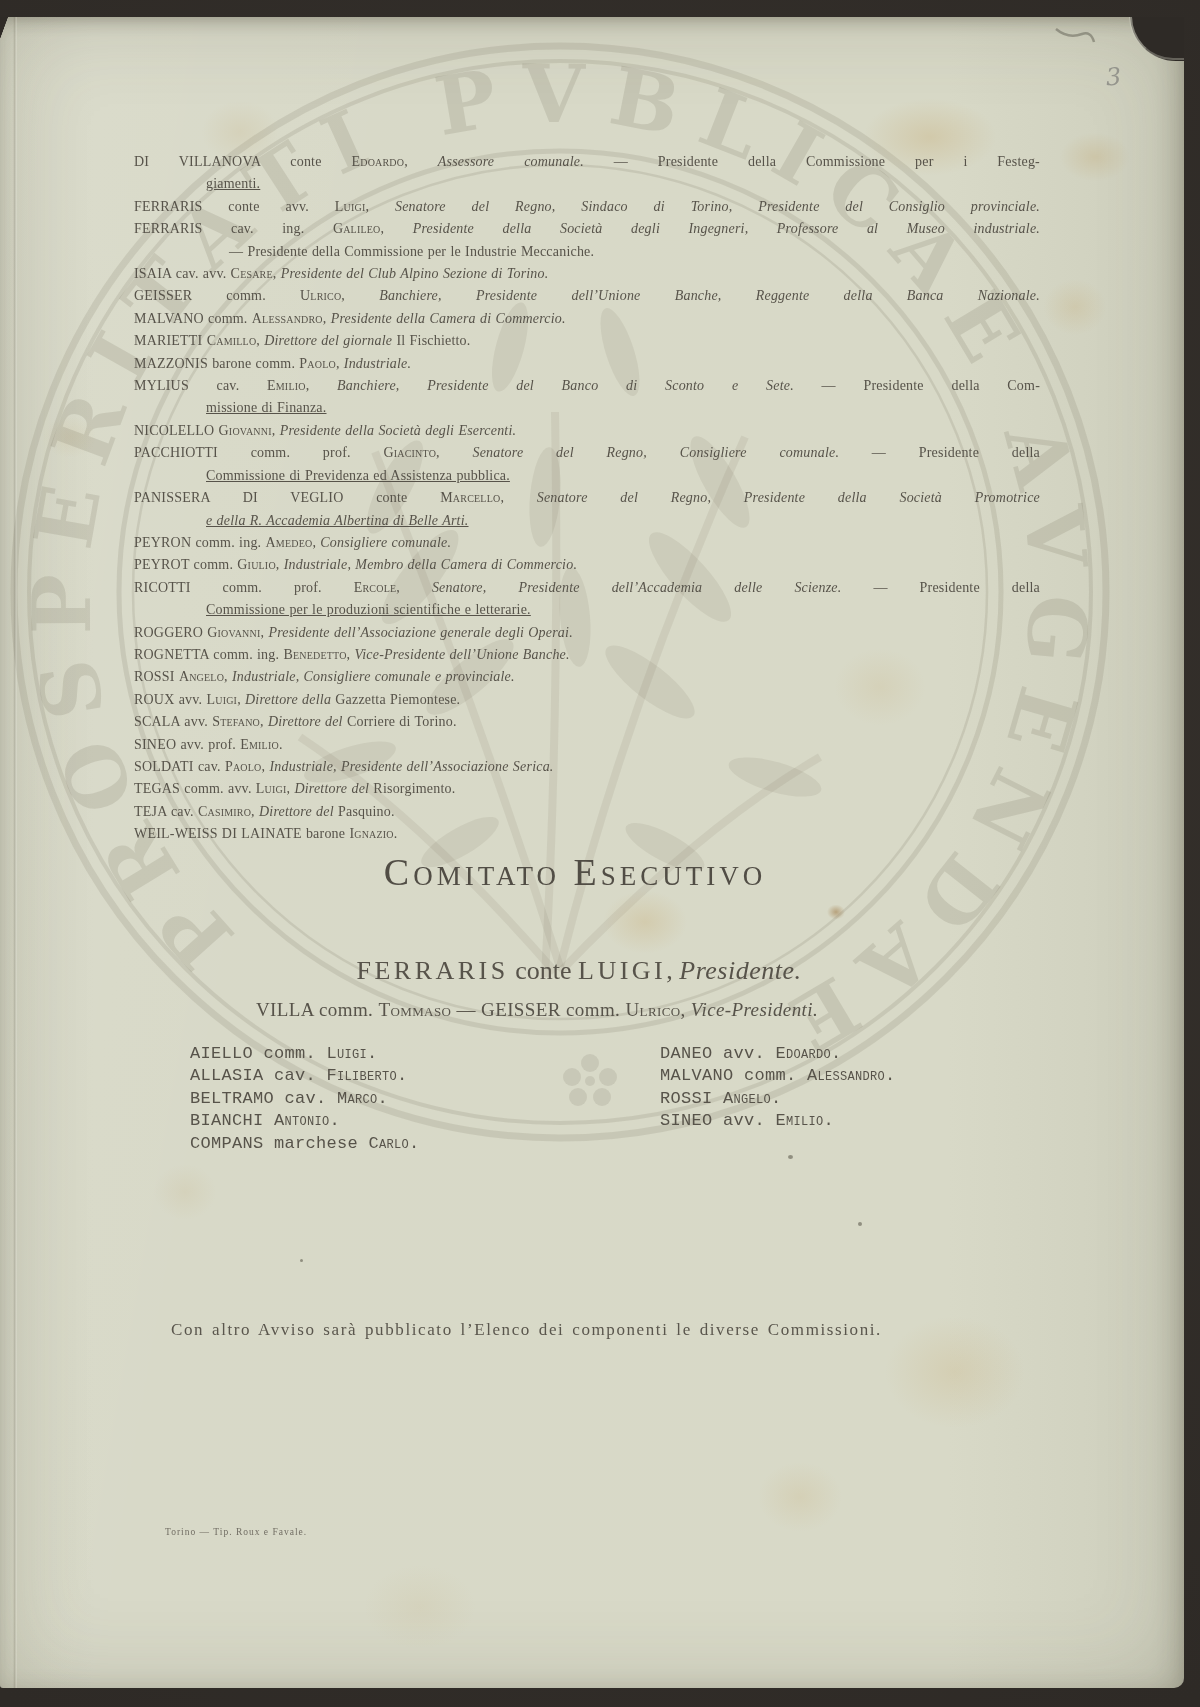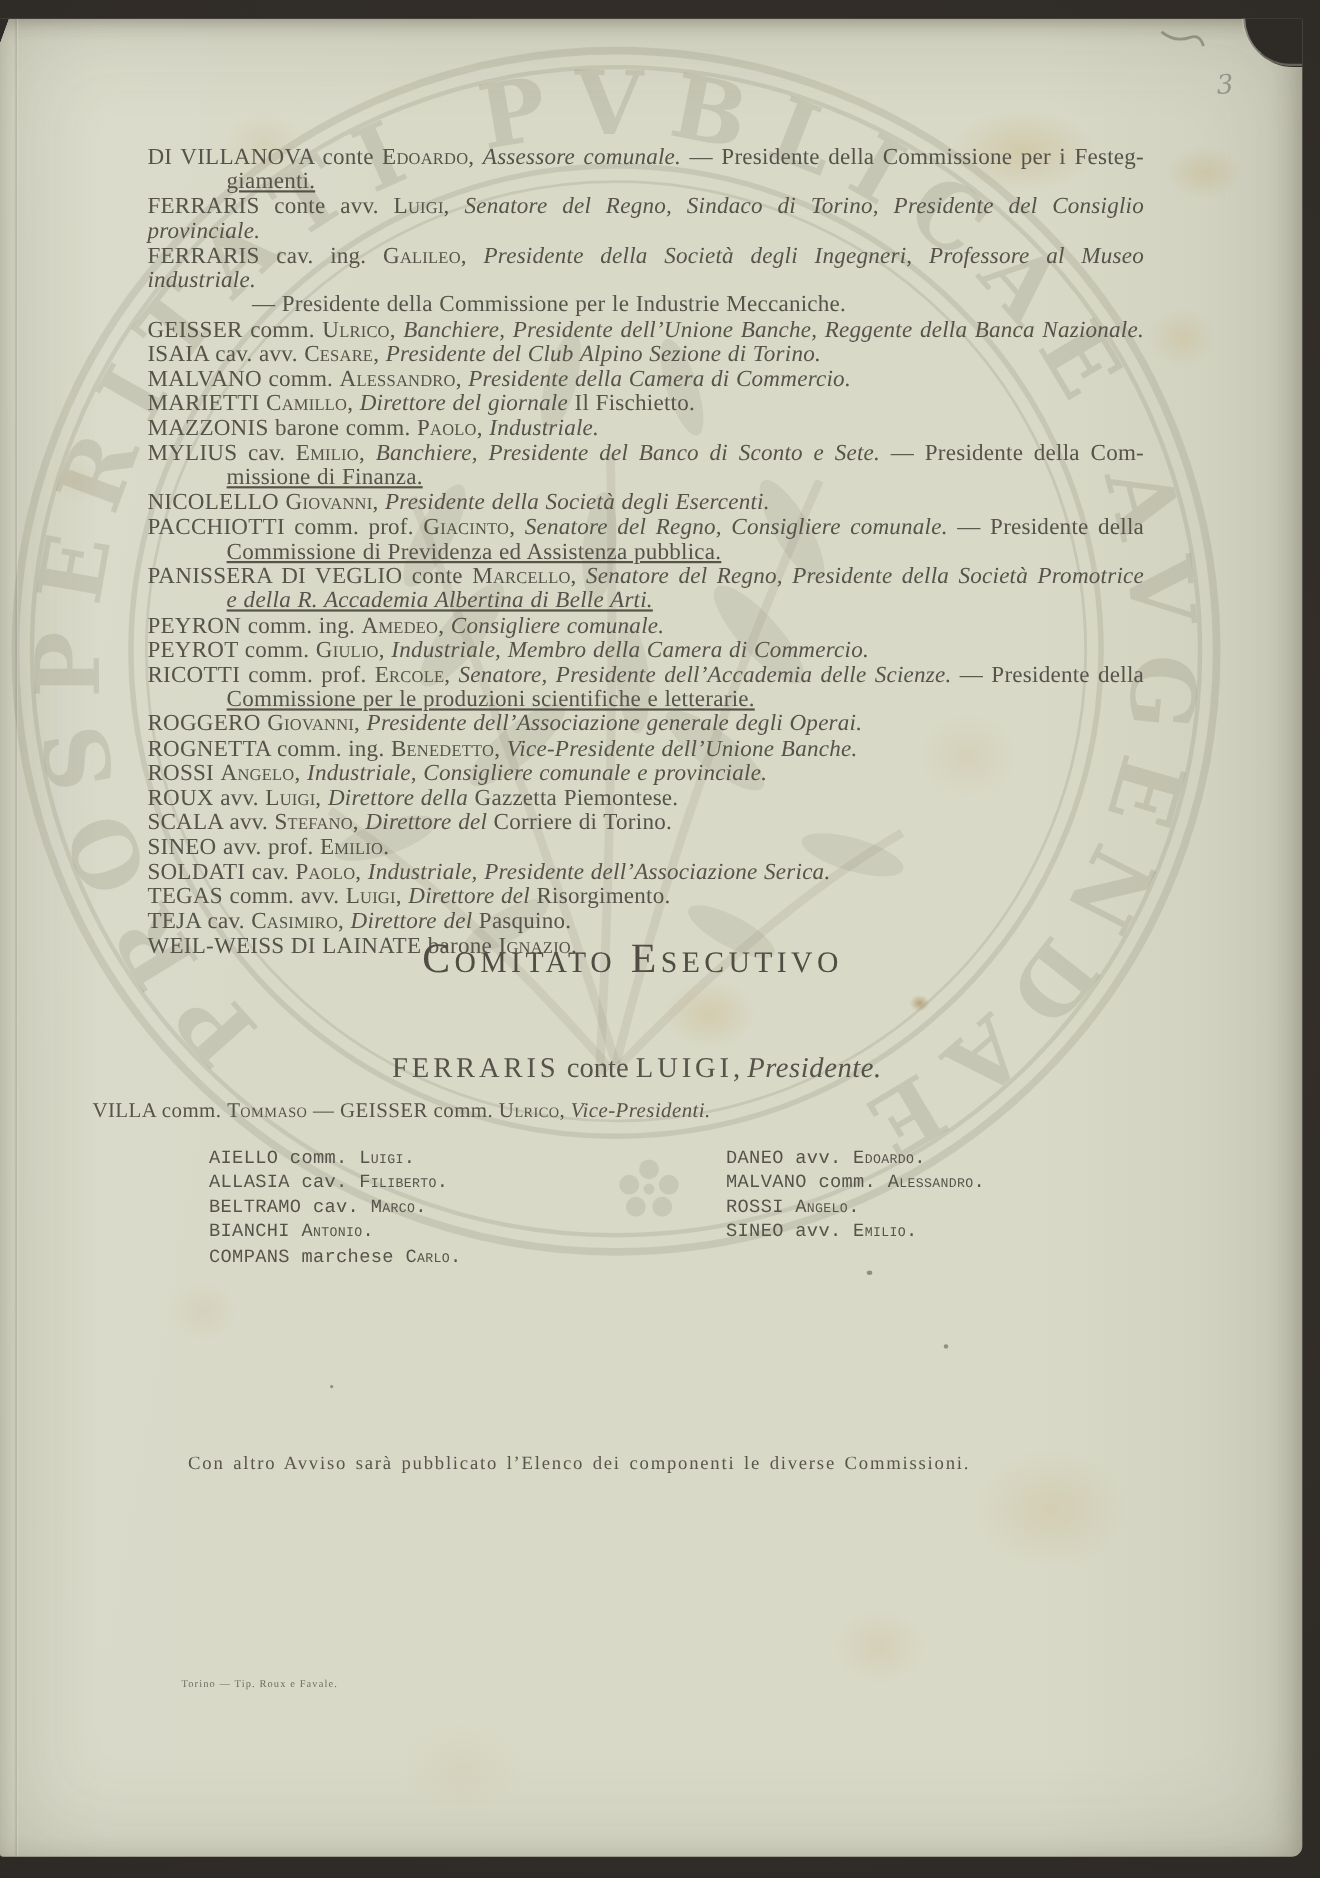--- a/index.html
+++ b/index.html
@@ -33,36 +33,36 @@
   .fold{position:absolute;left:13px;top:0;bottom:0;width:4px;pointer-events:none;
     background:linear-gradient(to right, rgba(90,84,66,0), rgba(90,84,66,.20) 45%, rgba(252,252,242,.28) 80%, rgba(90,84,66,0));}
   .corner-curl{position:absolute;top:-2px;right:-2px;width:56px;height:46px;background:#2e2a26;border-bottom-left-radius:50px;}
   .corner-curl::after{content:"";position:absolute;left:-1px;bottom:1px;width:52px;height:42px;
     border-bottom-left-radius:46px;border-left:3px solid rgba(205,205,190,.55);border-bottom:2px solid rgba(205,205,190,.35);}
   .corner-dark-left{position:absolute;left:0;top:-2px;width:12px;height:50px;
     background:linear-gradient(110deg,#2e2a26 28%,rgba(46,42,38,0) 30%);}
   svg.wm{position:absolute;left:0;top:0;pointer-events:none;}
 
   
-  .roster{position:absolute;left:134px;top:114px;width:906px;font-size:21px;line-height:22.4px;
+  .roster{position:absolute;left:134px;top:134px;width:906px;font-size:14px;line-height:22.4px;
     letter-spacing:.2px;word-spacing:.5px;}
   .ln{text-align:justify;}
   .ln.fill{text-align-last:justify;}
   .ind1{padding-left:72px;text-decoration:underline;}
   .ind2{padding-left:95px;}
   .seg-sc{font-variant:small-caps;}
   .seg-i{font-style:italic;}
   .seg-cap{letter-spacing:3.5px;margin-top:42px;}
 
   .committee-title{position:absolute;left:134px;top:832px;width:906px;line-height:46px;text-align:center;
     font-size:38px;font-variant:small-caps;letter-spacing:4px;color:#514d45;transform:translateX(-12px);}
   .president-line{position:absolute;left:134px;top:939px;width:906px;line-height:30px;text-align:center;
     font-size:26px;transform:translateX(-8px);}
   .president-line .seg-i{letter-spacing:.5px;}
-  .vice-line{position:absolute;left:134px;top:981px;width:906px;line-height:24px;text-align:left;
+  .vice-line{position:absolute;left:134px;top:981px;width:906px;line-height:24px;text-align:center;
     font-size:19px;transform:translateX(-50px);letter-spacing:.4px;}
   .columns{position:absolute;left:190px;top:1026px;width:850px;display:flex;font-size:17px;line-height:22.4px;font-family:Liberation Mono, monospace;}
   .col-left{width:470px;}
   .col-right{flex:1;}
   .member{letter-spacing:.3px;}
 
   .note-line{position:absolute;left:155px;top:1303px;font-size:17px;letter-spacing:1.6px;word-spacing:2px;color:#5a564d;margin-left:16px;}
   .imprint{position:absolute;left:165px;top:1510px;font-size:9.5px;letter-spacing:1px;color:#716d63;}
   .pencil-number{position:absolute;left:1106px;top:46px;font-size:24px;line-height:28px;
     font-family:"DejaVu Serif",serif;font-style:italic;color:var(--pencil);transform:rotate(-4deg);opacity:.9;}
@@ -137,24 +137,24 @@
           <div class="ln ind1"><span class="seg seg-r">giamenti.</span></div>
         </div>
         <div class="entry">
           <div class="ln fill"><span class="seg seg-r">FERRARIS conte avv. </span><span class="seg seg-sc">Luigi</span><span class="seg seg-r">, </span><span class="seg seg-i">Senatore del Regno, Sindaco di Torino, Presidente del Consiglio provinciale.</span></div>
         </div>
         <div class="entry">
           <div class="ln fill"><span class="seg seg-r">FERRARIS cav. ing. </span><span class="seg seg-sc">Galileo</span><span class="seg seg-r">, </span><span class="seg seg-i">Presidente della Società degli Ingegneri, Professore al Museo industriale.</span></div>
           <div class="ln ind2"><span class="seg seg-r">— Presidente della Commissione per le Industrie Meccaniche.</span></div>
         </div>
         <div class="entry">
+          <div class="ln"><span class="seg seg-r">ISAIA cav. avv. </span><span class="seg seg-sc">Cesare</span><span class="seg seg-r">, </span><span class="seg seg-i">Presidente del Club Alpino Sezione di Torino.</span></div>
+        </div>
+        <div class="entry">
           <div class="ln fill"><span class="seg seg-r">GEISSER comm. </span><span class="seg seg-sc">Ulrico</span><span class="seg seg-r">, </span><span class="seg seg-i">Banchiere, Presidente dell’Unione Banche, Reggente della Banca Nazionale.</span></div>
-        </div>
-        <div class="entry">
-          <div class="ln"><span class="seg seg-r">ISAIA cav. avv. </span><span class="seg seg-sc">Cesare</span><span class="seg seg-r">, </span><span class="seg seg-i">Presidente del Club Alpino Sezione di Torino.</span></div>
         </div>
         <div class="entry">
           <div class="ln"><span class="seg seg-r">MALVANO comm. </span><span class="seg seg-sc">Alessandro</span><span class="seg seg-r">, </span><span class="seg seg-i">Presidente della Camera di Commercio.</span></div>
         </div>
         <div class="entry">
           <div class="ln"><span class="seg seg-r">MARIETTI </span><span class="seg seg-sc">Camillo</span><span class="seg seg-r">, </span><span class="seg seg-i">Direttore del giornale</span><span class="seg seg-r"> Il Fischietto.</span></div>
         </div>
         <div class="entry">
           <div class="ln"><span class="seg seg-r">MAZZONIS barone comm. </span><span class="seg seg-sc">Paolo</span><span class="seg seg-r">, </span><span class="seg seg-i">Industriale.</span></div>
         </div>

